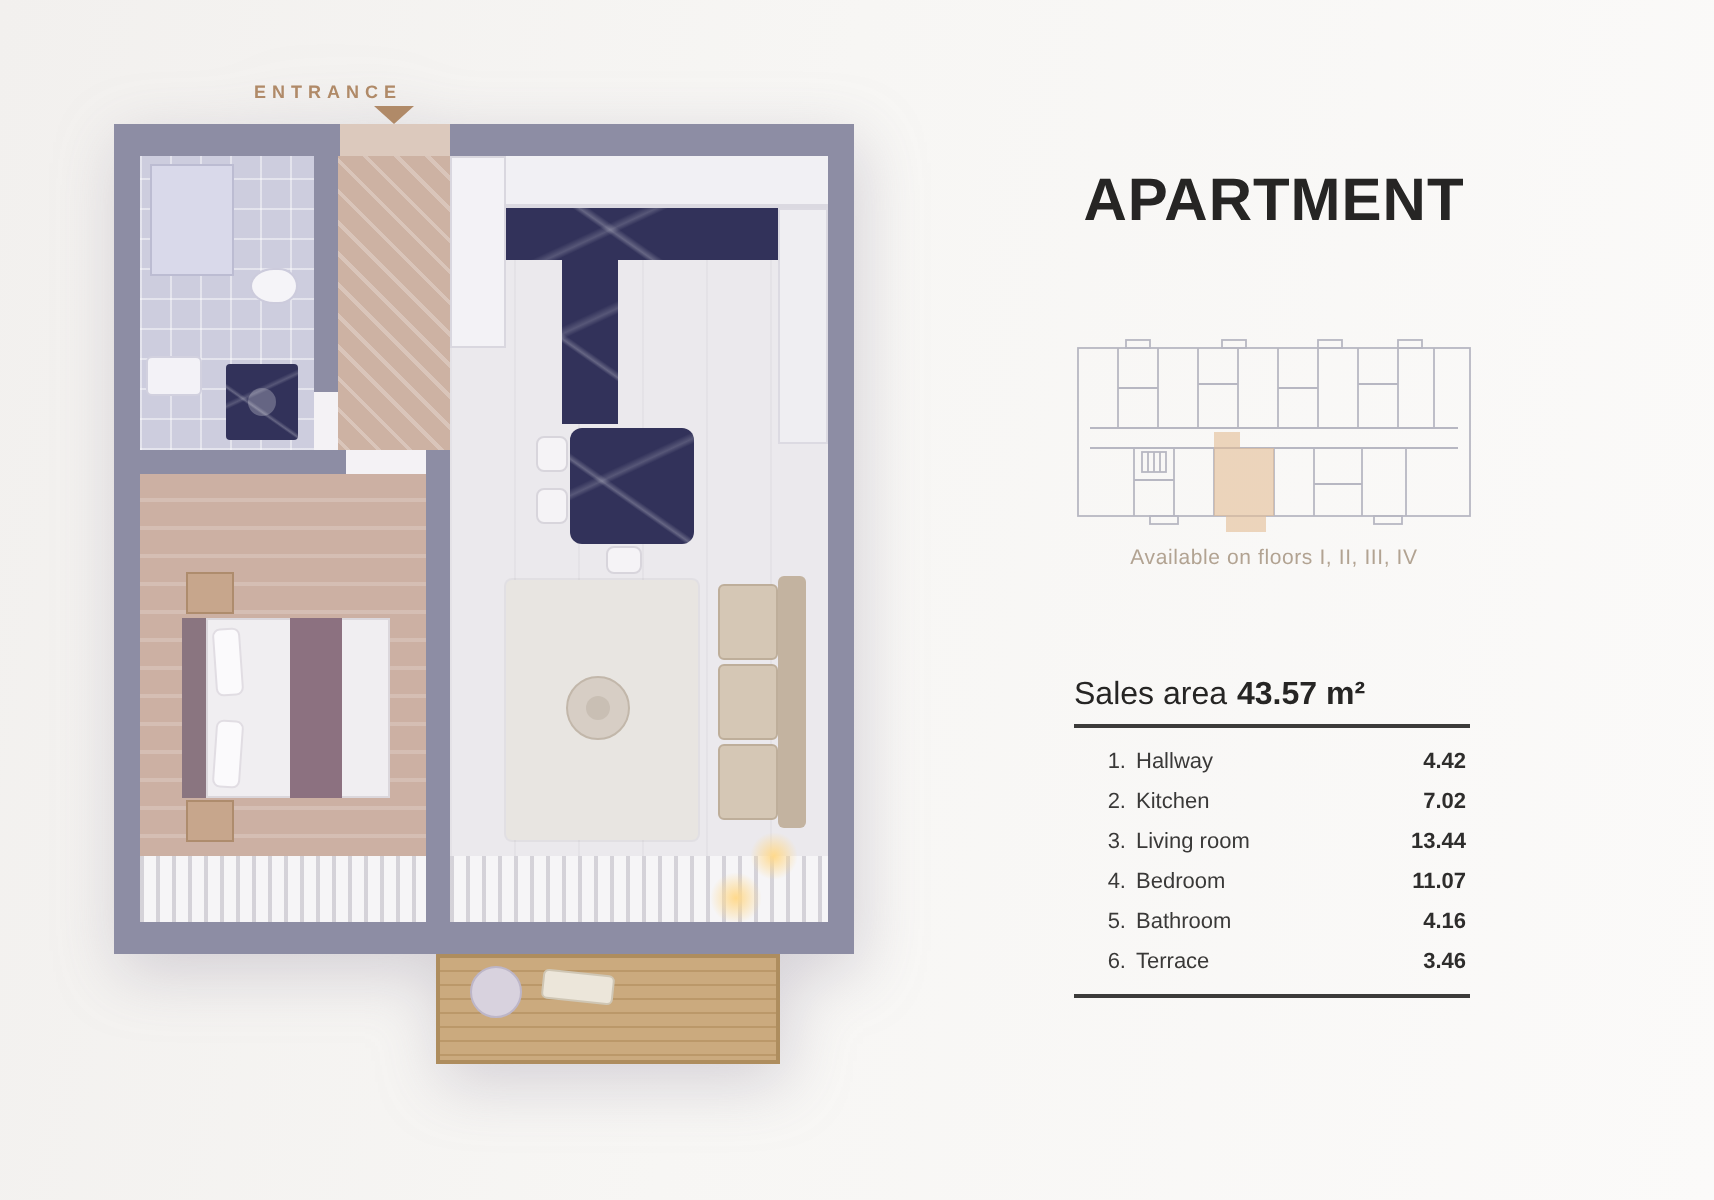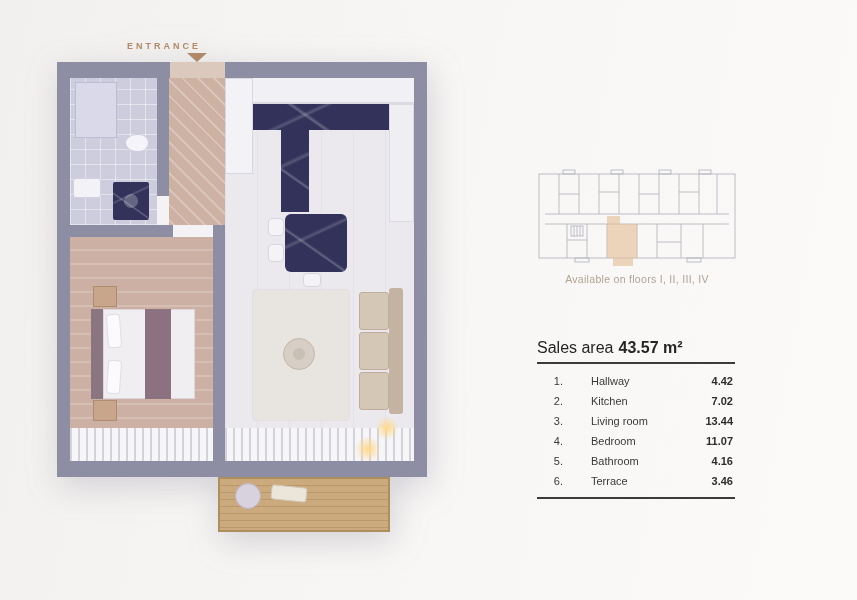--- a/index.html
+++ b/index.html
@@ -123,21 +123,21 @@
     font-size:10.5px; color:#b2a392; letter-spacing:.3px; }
 
   .rp-sales { position:absolute; left:537px; top:339px; font-size:16px; color:#262524;text-align:right; }
   .rp-sales .v { font-weight:bold; margin-left:5px; }
 
   .rp-table { position:absolute; left:537px; top:362px; width:198px; }
   .rt-rule { height:2px; background:#3c3b3a; }
   .rt-rows { padding-top:7px; }
   .rt-row { display:flex; align-items:center; height:20px; font-size:11px; color:#3a3938; }
   .rt-num { width:26px; text-align:right; }
-  .rt-name { margin-left:28px; }
+  .rt-name { margin-left:5px; }
   .rt-area { margin-left:auto; font-weight:bold; padding-right:2px; color:#2e2d2c; }
   .rt-rule2 { height:1.5px; background:#3c3b3a; margin-top:6px; }
   .rt-total { display:flex; align-items:center; padding:6px 2px 0 62px;
     font-size:11.5px; font-weight:bold; color:#2e2d2c; }
   .rt-total .rt-area { padding-right:2px; }
 </style>
 </head>
 <body>
 
 <div id="floorplan">
@@ -194,20 +194,21 @@
   <div class="fp-wall fp-wall-right"></div>
   <div class="fp-wall fp-wall-bottom"></div>
   <div class="fp-wall fp-wall-bath-v"></div>
   <div class="fp-door-bath"></div>
   <div class="fp-wall fp-wall-bed-h"></div>
   <div class="fp-door-bed"></div>
   <div class="fp-wall fp-wall-bedliv-v"></div>
 </div>
 
 <div class="rp-header">
+  <div class="rp-title">APARTMENT</div>
 </div>
 
 <svg class="rp-diagram" viewBox="0 0 200 102">
   <g stroke="#b7b7c2" stroke-width="0.9" fill="none">
     <rect x="2" y="8" width="196" height="84"></rect>
     <rect x="26" y="4" width="12" height="4"></rect>
     <rect x="74" y="4" width="12" height="4"></rect>
     <rect x="122" y="4" width="12" height="4"></rect>
     <rect x="162" y="4" width="12" height="4"></rect>
     <line x1="8" y1="48" x2="192" y2="48"></line>

